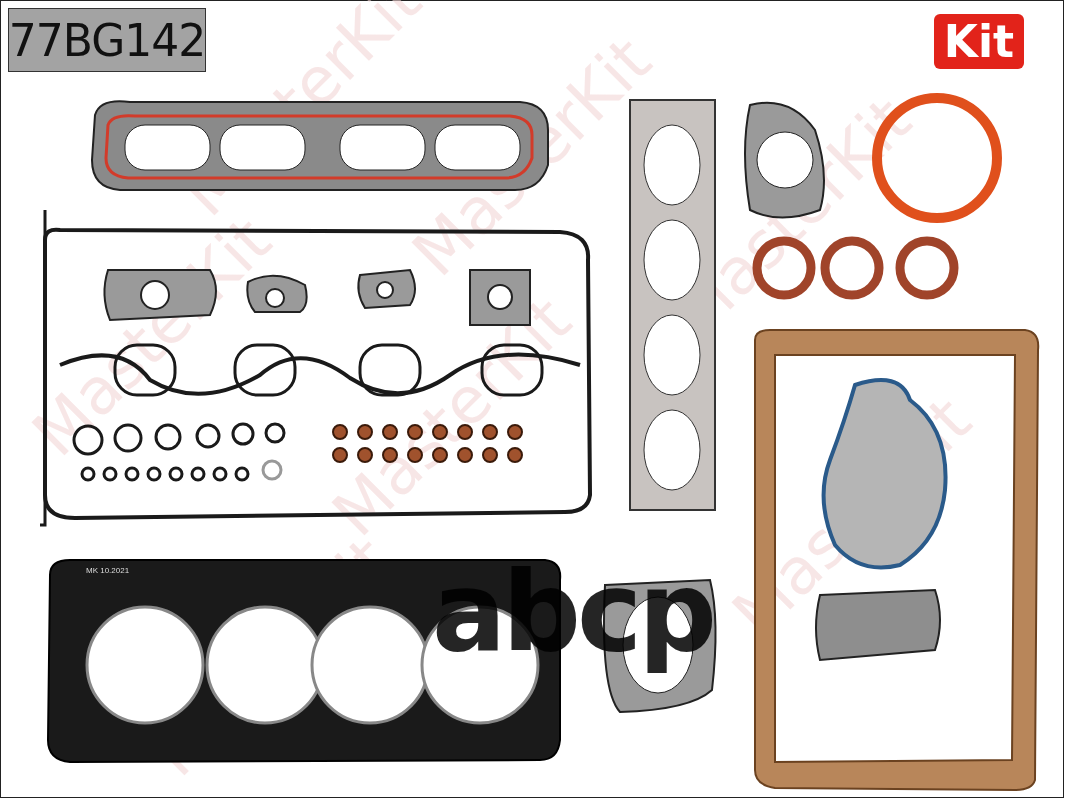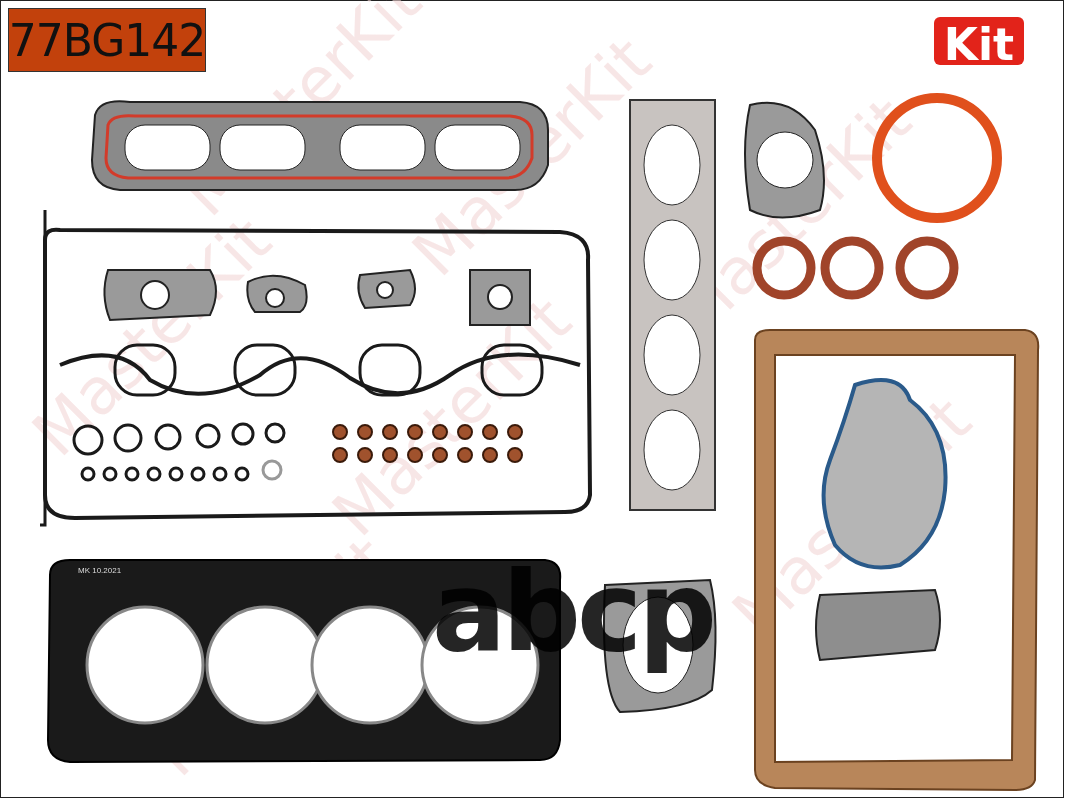--- a/index.html
+++ b/index.html
@@ -1,25 +1,25 @@
 <!DOCTYPE html>
 <html><head>
 <meta charset="utf-8">
 <style>
   html,body{margin:0;padding:0;}
   body{width:1066px;height:800px;position:relative;overflow:hidden;background:#ffffff;font-family:"Liberation Sans",sans-serif;}
   .frame{position:absolute;left:0;top:0;width:1064px;height:798px;border:1px solid #222;box-sizing:border-box;}
-  .part-no{position:absolute;left:8px;top:8px;width:196px;height:62px;border:1px solid #333;background:#c2410c;display:flex;align-items:center;justify-content:center;font-size:44px;color:#111;font-family:"DejaVu Sans",sans-serif;letter-spacing:-1px;z-index:3;}
+  .part-no{position:absolute;left:8px;top:8px;width:196px;height:62px;border:1px solid #333;background:#a3a3a3;display:flex;align-items:center;justify-content:center;font-size:44px;color:#111;font-family:"DejaVu Sans",sans-serif;letter-spacing:-1px;z-index:3;}
   .brand{position:absolute;right:42px;top:10px;height:62px;display:flex;align-items:center;z-index:3;}
   .brand .m{font-size:44px;color:#2a2a2a;font-family:"DejaVu Sans",sans-serif;letter-spacing:-1px;}
-  .brand .k{margin-left:6px;background:#e2231a;color:#fff;font-size:44px;font-weight:bold;padding:0 10px;border-radius:6px;height:48px;line-height:56px;font-family:"DejaVu Sans",sans-serif;}
+  .brand .k{margin-left:6px;background:#e2231a;color:#fff;font-size:44px;font-weight:bold;padding:0 10px;border-radius:6px;height:55px;line-height:56px;font-family:"DejaVu Sans",sans-serif;}
   .wm{position:absolute;font-size:64px;color:#f3d6d6;transform:rotate(-45deg);font-family:"DejaVu Sans",sans-serif;white-space:nowrap;opacity:.6;z-index:0;}
   .abcp{position:absolute;left:432px;top:548px;font-size:110px;font-weight:bold;color:#000000;opacity:.85;font-family:"DejaVu Sans",sans-serif;letter-spacing:-4px;z-index:2;text-align:center;}
   svg.parts{position:absolute;left:0;top:0;z-index:1;}
-  .tag{position:absolute;left:78px;top:566px;font-size:8px;color:#ddd;z-index:3;}
+  .tag{position:absolute;left:86px;top:566px;font-size:8px;color:#ddd;z-index:3;}
 </style>
 </head>
 <body>
 
 <div class="frame"></div>
 
 <div class="wm" style="left:150px;top:60px;">MasterKit</div>
 <div class="wm" style="left:380px;top:120px;">MasterKit</div>
 <div class="wm" style="left:640px;top:180px;">MasterKit</div>
 <div class="wm" style="left:0px;top:300px;">MasterKit</div>

